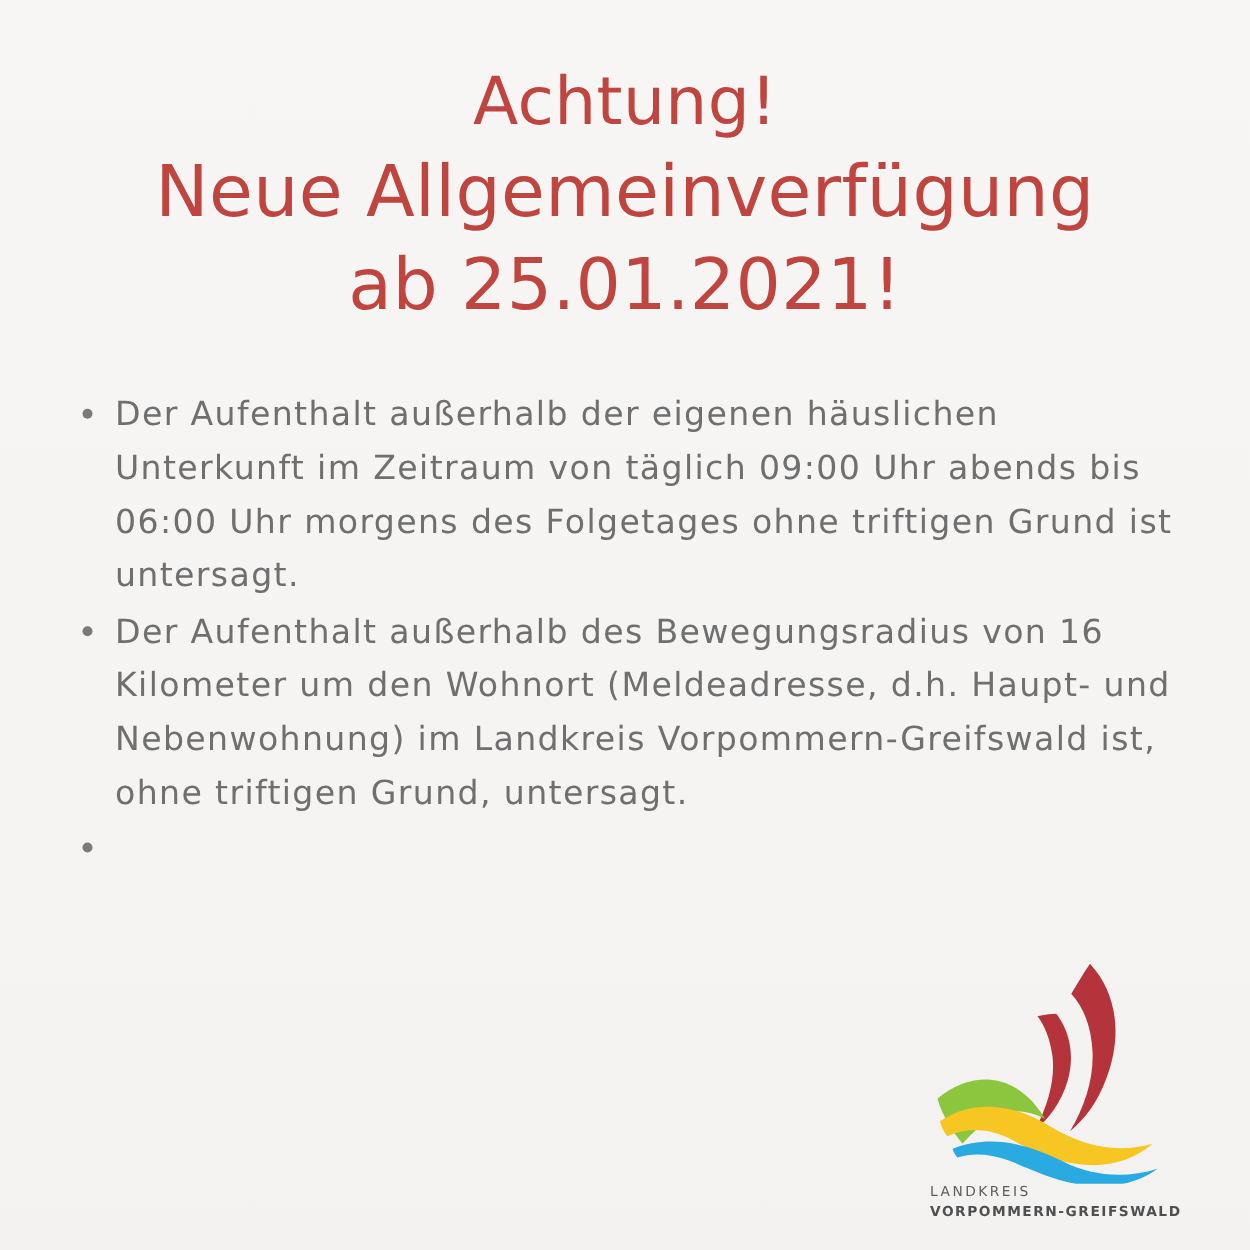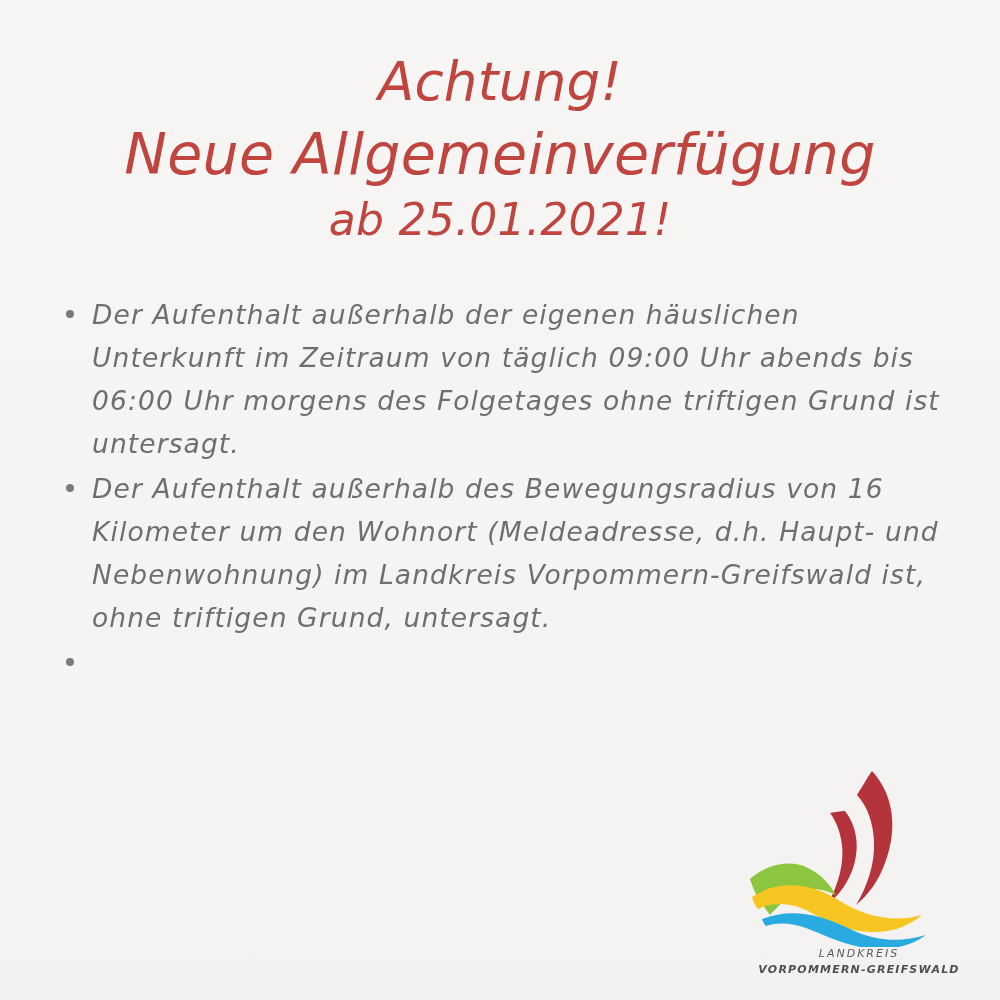--- a/index.html
+++ b/index.html
@@ -15,41 +15,40 @@
     position: relative;
   }
 
   .poster {
     position: relative;
     width: 1000px;
     height: 1000px;
     box-sizing: border-box;
     padding: 48px 56px 0 56px;
     background: linear-gradient(180deg, #f8f6f5 0%, #f6f4f3 60%, #f4f2f1 100%);
-    font-style: italic;
   }
 
   .headline {
     text-align: center;
     color: #c0453f;
     font-family: "DejaVu Sans", sans-serif;
     font-weight: 400;
     font-size: 57px;
     line-height: 1.30;
     letter-spacing: 0.3px;
     margin: 0 0 6px 0;
     text-shadow: 0 1px 0 rgba(255,255,255,0.6);
   }
   .headline .line {
     display: block;
     white-space: nowrap;
   }
   .headline .line-1 { font-size: 53px; }
   .headline .line-2 { font-size: 57px; }
-  .headline .line-3 { font-size: 44px; }
+  .headline .line-3 { font-size: 57px; }
 
   .bullets {
     margin: 46px 0 0 0;
     padding: 0;
     list-style: none;
     color: #6f6f6f;
     font-size: 26.5px;
     line-height: 1.62;
     letter-spacing: 1.1px;
     font-weight: 400;
@@ -79,21 +78,21 @@
     height: 215px;
   }
   .logo svg {
     display: block;
   }
   .logo-text {
     position: absolute;
     left: 0;
     right: 0;
     bottom: 6px;
-    text-align: center;
+    text-align: left;
     color: #5c5c5c;
   }
   .logo-text .t1 {
     display: block;
     font-size: 11px;
     letter-spacing: 2.0px;
     margin-bottom: 3px;
   }
   .logo-text .t2 {
     display: block;

